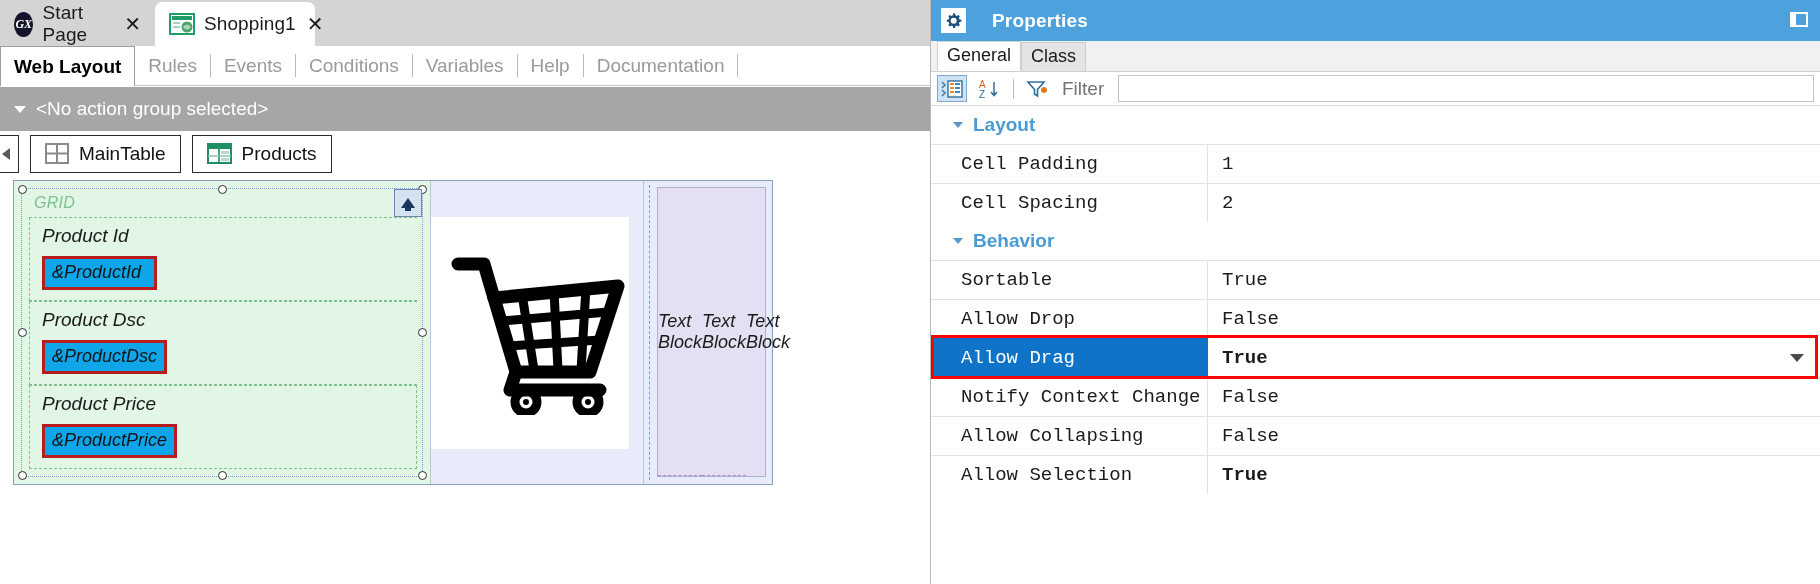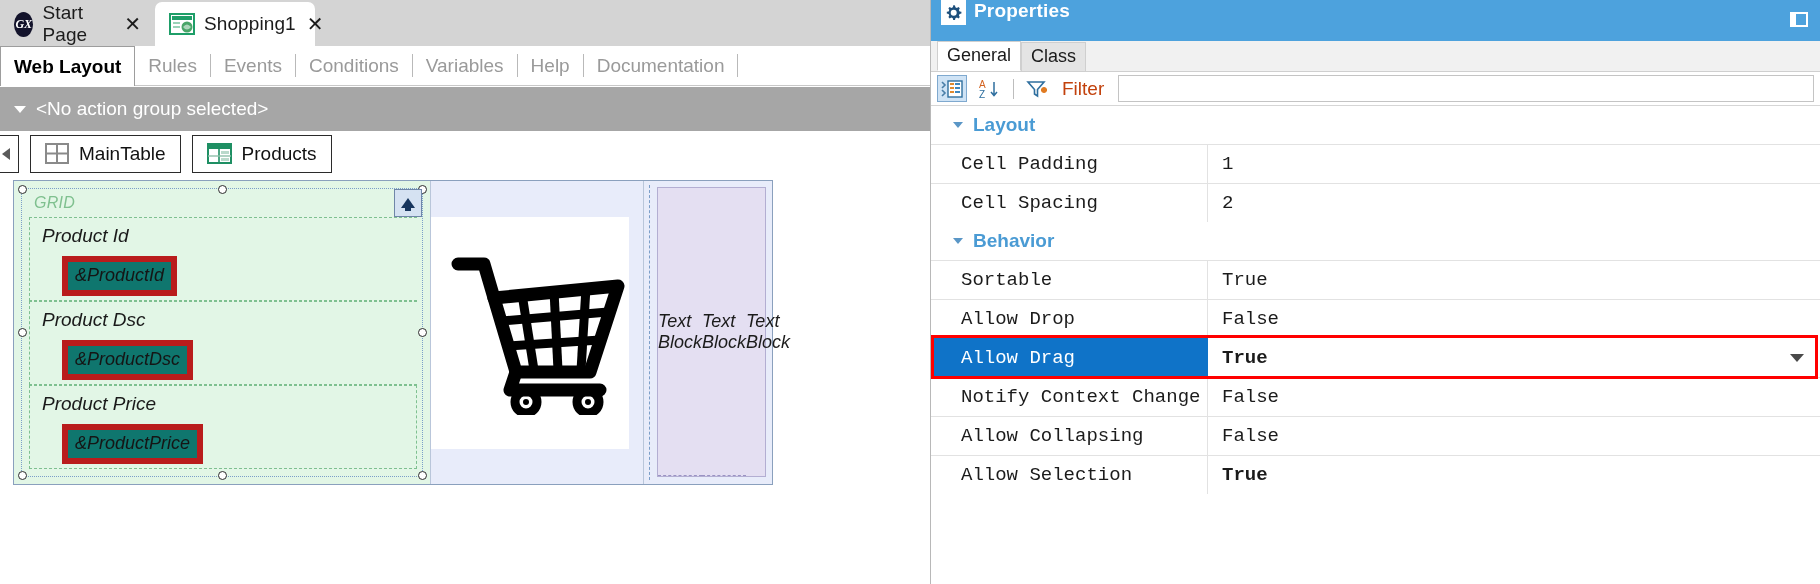--- a/index.html
+++ b/index.html
@@ -124,24 +124,23 @@
     display: flex;
     flex-direction: column;
   }
   .grid-col {
     flex: 1; border: 1px dashed #7ec090; border-right: none;
     padding: 7px 0 0 12px; position: relative;
   }
   .grid-col:last-child { border-right: 1px dashed #7ec090; }
   .col-head { font-size: 19px; color: #1a1a1a; margin-bottom: 9px; }
   .col-var {
-    display: inline-block; border: 6px solid #b91c1c; background: #0f766e;
+    display: inline-block; border: 3px solid #b91c1c; background: #0ea5e9;
     font-size: 18px; color: #151515; padding: 3px 7px 4px 7px;
     min-width: 115px;
-    margin-left: 20px;
   }
   .up-arrow-btn {
     position: absolute; right: 8px; top: 8px; width: 28px; height: 28px;
     background: #d5e2f2; border: 1px solid #6f86a8;
     display: flex; align-items: center; justify-content: center;
   }
   .up-arrow-btn .ua {
     width: 0; height: 0; border-left: 7px solid transparent;
     border-right: 7px solid transparent; border-bottom: 10px solid #17365d;
   }
@@ -182,22 +181,22 @@
   }
   .tb-cell:last-child { border-bottom: none; }
 
   
   #props {
     position: absolute; left: 930px; top: 0;
     width: 890px; height: 584px; background: #ffffff;
     border-left: 1px solid #b8b8b8;
   }
   .props-header {
-    height: 41px; background: #4da2dd; display: flex; 
-    padding: 0 10px; gap: 8px; position: relative;
+    height: 41px; background: #4da2dd; display: flex; align-items: center;
+    padding: 0 10px; gap: 26px; position: relative;
   }
   .gear-box {
     width: 25px; height: 25px; background: #ffffff;
     display: flex; align-items: center; justify-content: center;
   }
   .props-title { font-size: 19px; color: #ffffff; font-weight: bold; letter-spacing:.2px; }
   .pin-icon {
     position: absolute; right: 12px; top: 12px; width: 18px; height: 15px;
     border: 2px solid #ffffff; border-left-width: 6px;
   }
@@ -215,21 +214,21 @@
     gap: 8px; padding: 0 6px; border-bottom: 1px solid #d6d6d6;
   }
   .tb-iconbtn { width: 30px; height: 27px; display:flex; align-items:center; justify-content:center; position: relative;}
   .tb-iconbtn.sel { background: #cfe3f5; border: 1px solid #7fa9cf; }
   .tb-div { width: 1px; height: 20px; background: #bdbdbd; }
   .filter-field {
     flex: 1; height: 27px; border: 1px solid #c4c4c4; background: #fff;
     display: flex; align-items: center;
   }
   .filter-label {
-    font-size: 19px; color: #c2410c; padding: 0 6px 0 2px; white-space: nowrap;
+    font-size: 19px; color: #737373; padding: 0 6px 0 2px; white-space: nowrap;
   }
 
   .props-list { position: relative; width: 100%; }
   .sect-row {
     height: 38px; display: flex; align-items: center; gap: 10px;
     padding-left: 22px; background: #fff;
   }
   .sect-caret {
     width: 0; height: 0; border-left: 5px solid transparent;
     border-right: 5px solid transparent; border-top: 6px solid #5a96c6;

